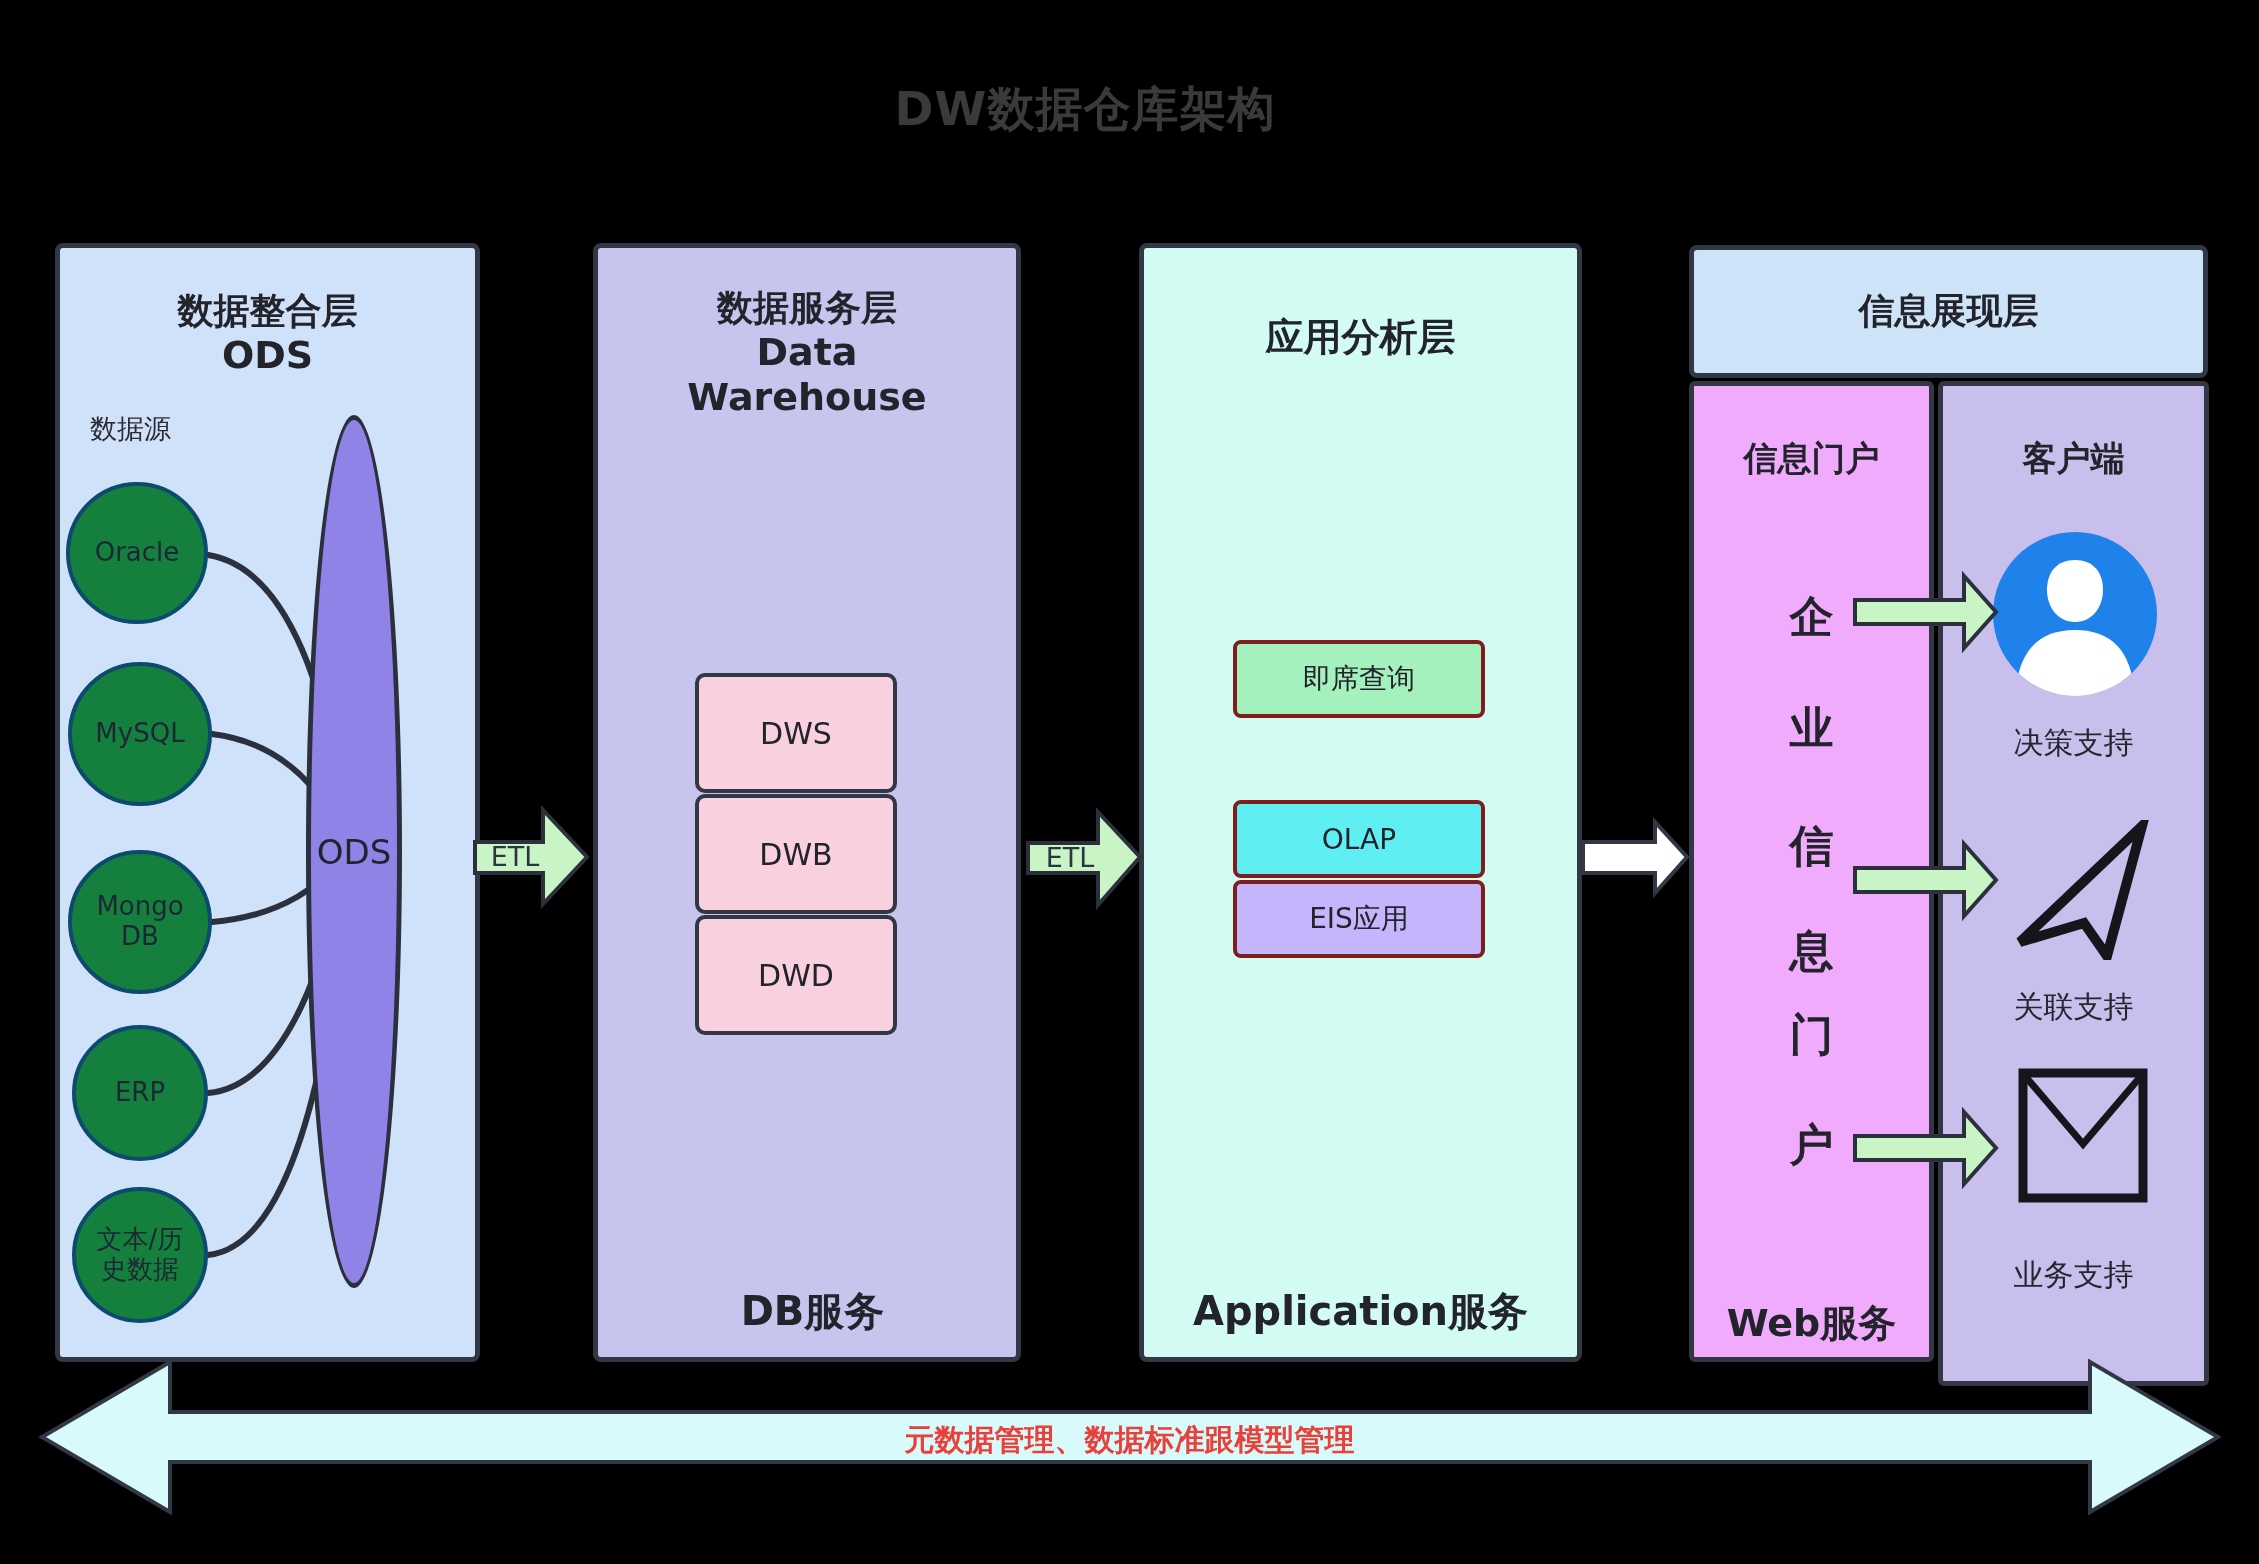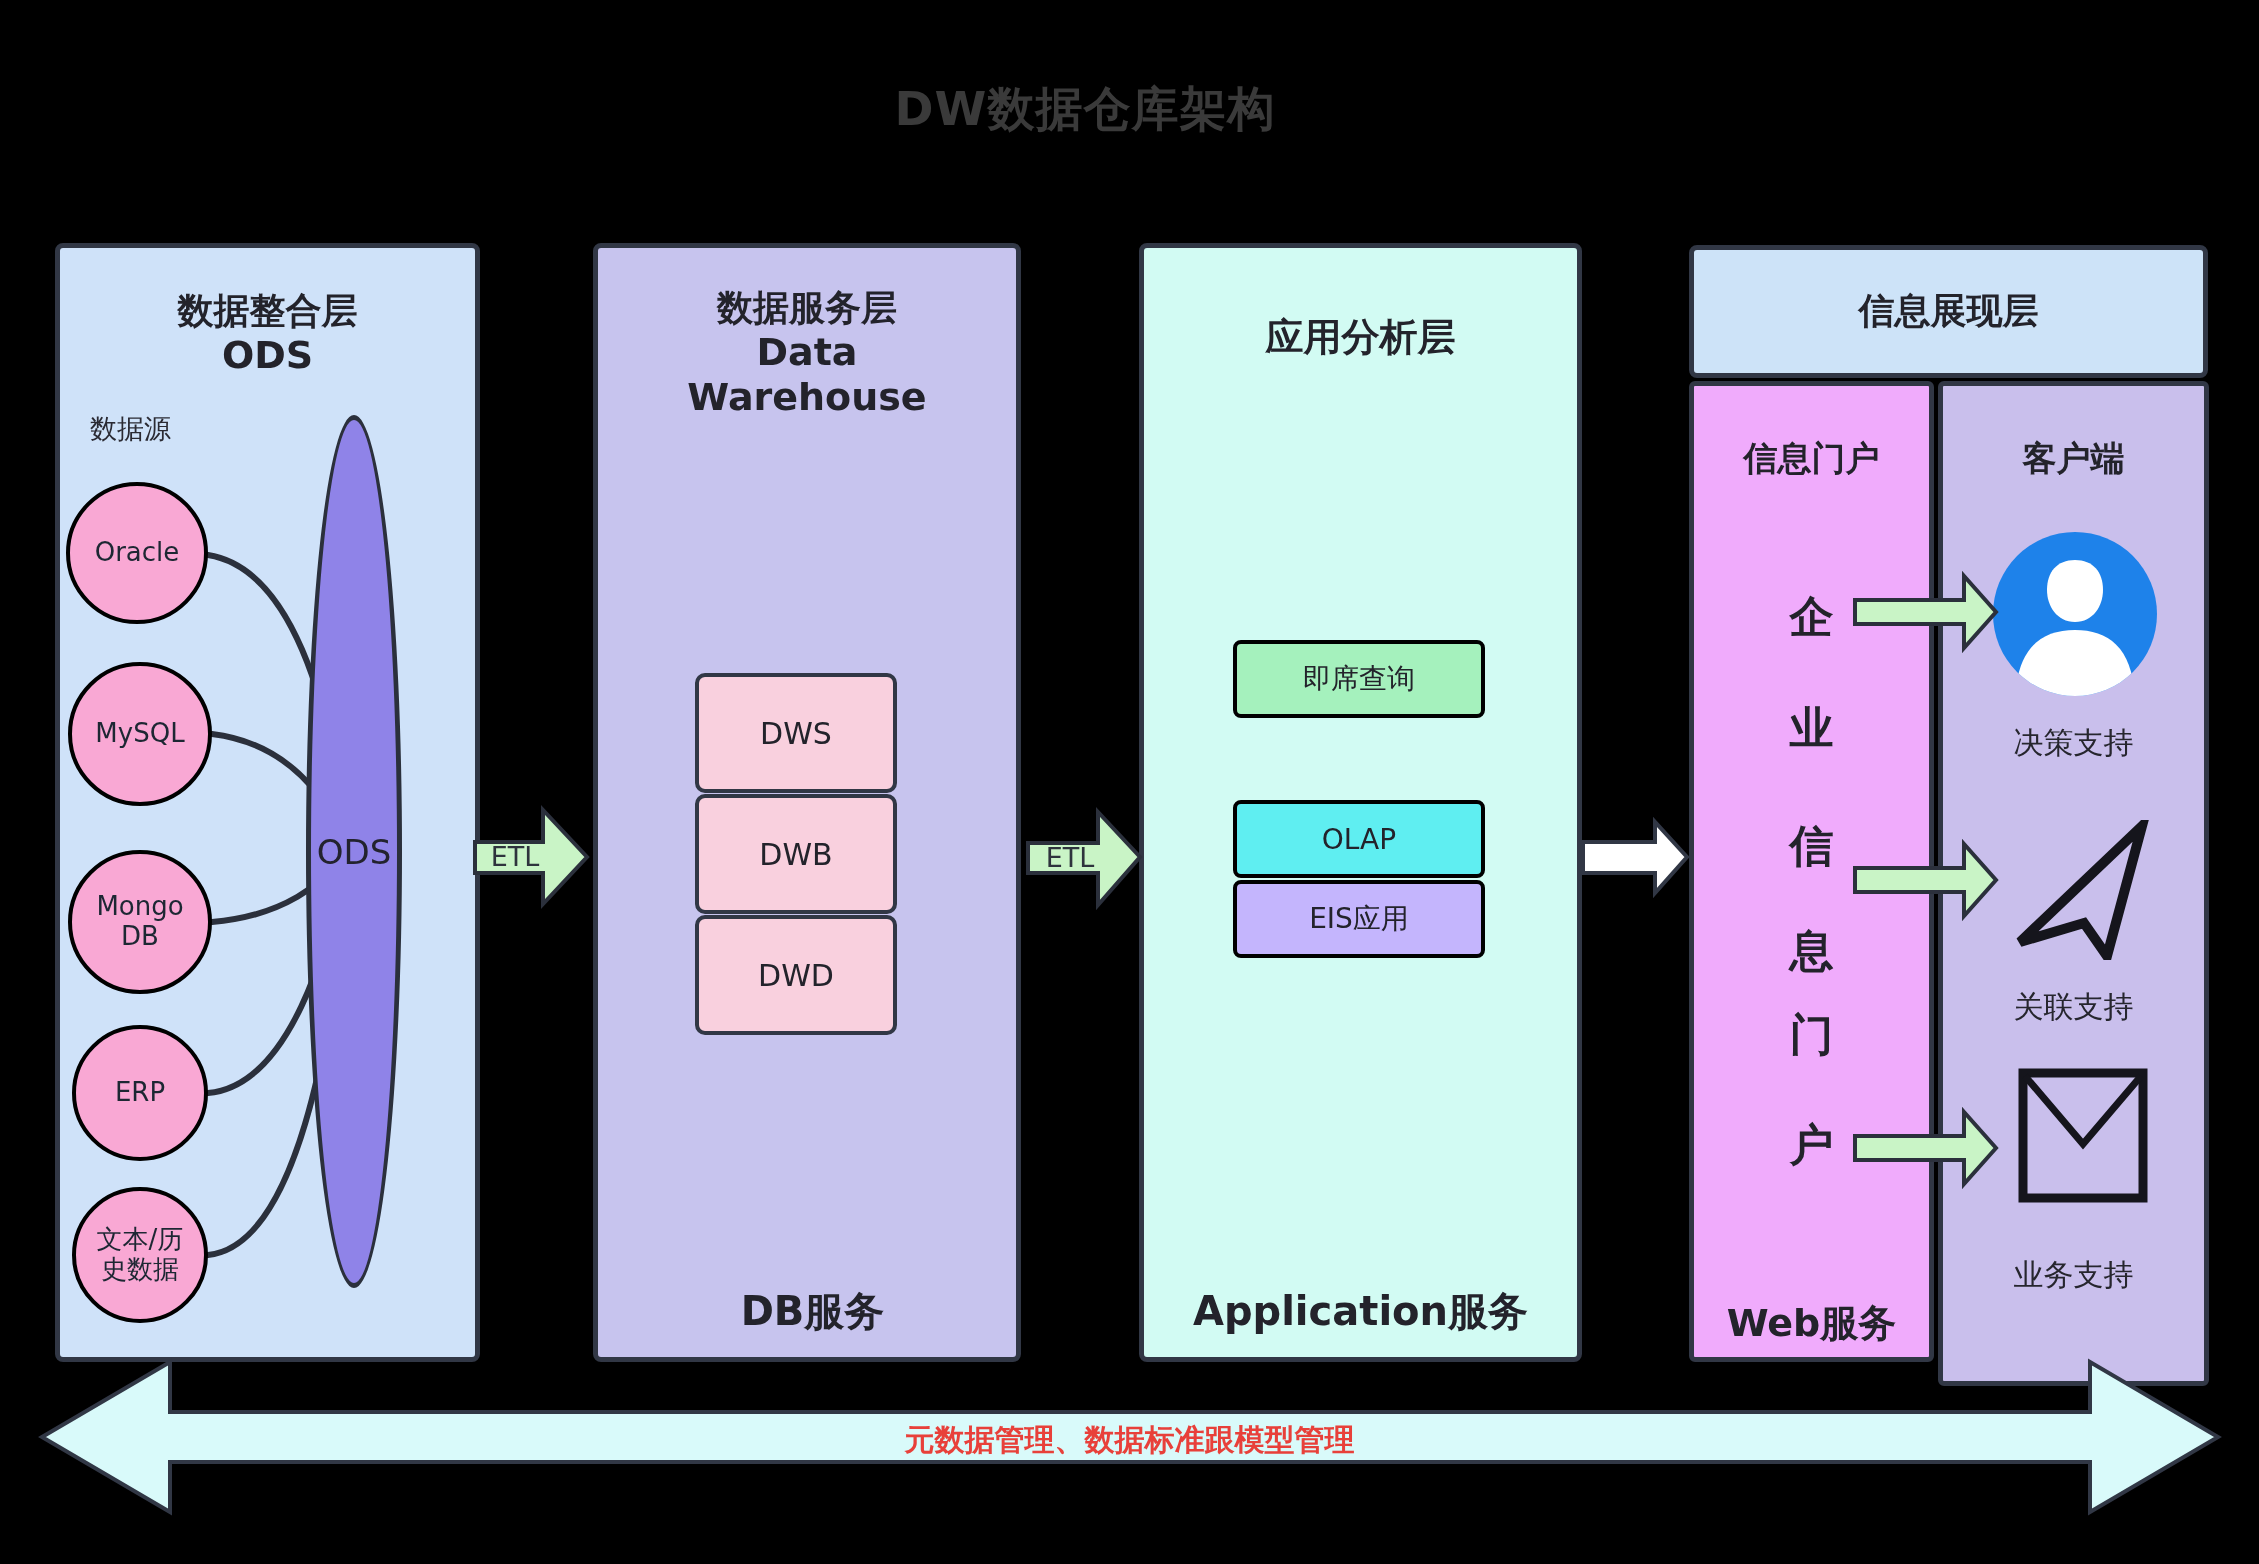--- a/index.html
+++ b/index.html
@@ -31,39 +31,39 @@
   .client-box{
     position:absolute;left:1938px;top:381px;width:271px;height:1005px;box-sizing:border-box;
     border:5px solid #313745;border-radius:6px;background:#c9bfec;
   }
   .col-header{position:absolute;left:0;right:0;text-align:center;font-weight:bold;line-height:45px;}
   .hdr-line-lg{font-size:36px;}
   .hdr-line-en{font-size:38px;}
   .footer-label{position:absolute;left:0;right:0;text-align:center;font-weight:bold;font-size:40px;}
   .ds-label{position:absolute;left:30px;top:163px;font-size:27px;color:#2a2a33;}
   .src-circle{
-    position:absolute;box-sizing:border-box;border:4px solid #000000;border-radius:50%;
-    background:#f9a8d4;display:flex;align-items:center;justify-content:center;text-align:center;
+    position:absolute;box-sizing:border-box;border:4px solid #0c4a6e;border-radius:50%;
+    background:#15803d;display:flex;align-items:center;justify-content:center;text-align:center;
     font-size:26px;color:#1d2733;line-height:1.15;padding:8px;
   }
   .ods-ellipse{
     position:absolute;left:246px;top:167px;width:96px;height:873px;box-sizing:border-box;
     border:5px solid #2b303c;border-radius:50%;background:#8f83e8;
     display:flex;align-items:center;justify-content:center;
     font-size:34px;color:#23232e;
   }
   .connector-svg{position:absolute;left:0;top:0;pointer-events:none;}
   .pink-box{
     position:absolute;left:97px;width:202px;height:120px;box-sizing:border-box;
     border:4px solid #313745;border-radius:10px;background:#f9d0de;
     display:flex;align-items:center;justify-content:center;font-size:30px;
   }
   .app-box{
     position:absolute;left:89px;width:252px;height:78px;box-sizing:border-box;
-    border:4px solid #000000;border-radius:8px;
+    border:4px solid #7f1d1d;border-radius:8px;
     display:flex;align-items:center;justify-content:center;font-size:28px;
   }
   .overlay-svg{position:absolute;left:0;top:0;width:2259px;height:1564px;pointer-events:none;}
   .etl-label{position:absolute;width:90px;text-align:center;font-size:27px;color:#2e333d;font-weight:500;}
   .sub-title{position:absolute;left:0;right:0;top:50px;text-align:center;font-size:34px;font-weight:bold;}
   .vchar{position:absolute;left:0;right:0;text-align:center;font-size:44px;font-weight:bold;color:#23232b;}
   .portal-footer{position:absolute;left:0;right:0;bottom:8px;text-align:center;font-size:38px;font-weight:bold;}
   .client-label{position:absolute;left:0;right:0;text-align:center;font-size:30px;color:#26262e;}
   .icon-wrap{position:absolute;}
   .banner-text{

